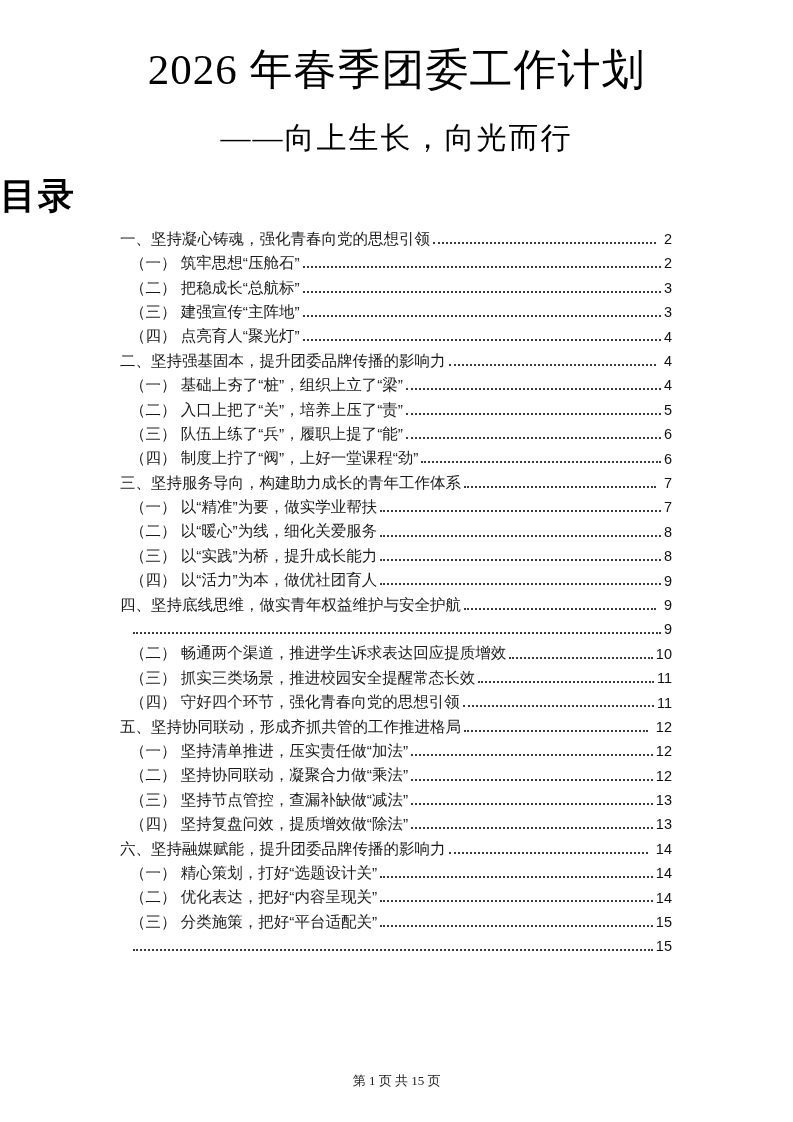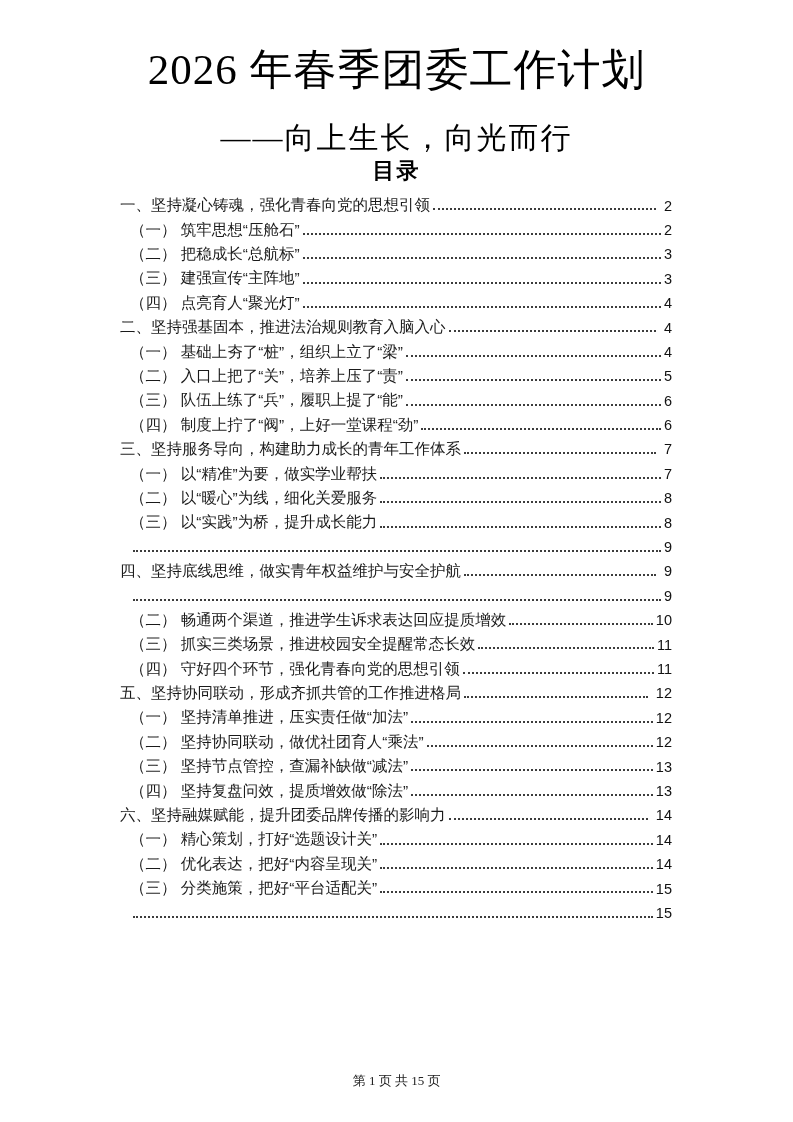--- a/index.html
+++ b/index.html
@@ -23,23 +23,23 @@
   .doc-subtitle {
     margin-top: 22px;
     text-align: center;
     font-size: 30px;
     line-height: 1.25;
     font-weight: 400;
     letter-spacing: 2px;
     font-family: "Liberation Serif", "DejaVu Serif", serif;
   }
   .toc-heading {
-    margin-top: 0;
-    text-align: center;
-    font-size: 22px;
+    margin-top: 16px;
+    text-align: left;
+    font-size: 36px;
     line-height: 1.25;
     font-weight: 700;
     letter-spacing: 2px;
     font-family: "Liberation Sans", "DejaVu Sans", sans-serif;
   }
   .toc {
     margin: 9px 121px 0 120px;
   }
   .toc-row {
     display: flex;
@@ -119,21 +119,21 @@
         <span class="toc-text">（三） 建强宣传“主阵地”</span>
         <span class="leader"></span>
         <span class="toc-page">3</span>
       </div>
       <div class="toc-row lvl2">
         <span class="toc-text">（四） 点亮育人“聚光灯”</span>
         <span class="leader"></span>
         <span class="toc-page">4</span>
       </div>
       <div class="toc-row lvl1">
-        <span class="toc-text">二、坚持强基固本，推进法治规则教育入脑入心</span>
+        <span class="toc-text">二、坚持强基固本，提升团委品牌传播的影响力</span>
         <span class="leader"></span>
         <span class="toc-page">4</span>
       </div>
       <div class="toc-row lvl2">
         <span class="toc-text">（一） 基础上夯了“桩”，组织上立了“梁”</span>
         <span class="leader"></span>
         <span class="toc-page">4</span>
       </div>
       <div class="toc-row lvl2">
         <span class="toc-text">（二） 入口上把了“关”，培养上压了“责”</span>
@@ -164,20 +164,21 @@
         <span class="toc-text">（二） 以“暖心”为线，细化关爱服务</span>
         <span class="leader"></span>
         <span class="toc-page">8</span>
       </div>
       <div class="toc-row lvl2">
         <span class="toc-text">（三） 以“实践”为桥，提升成长能力</span>
         <span class="leader"></span>
         <span class="toc-page">8</span>
       </div>
       <div class="toc-row lvl2">
+        <span class="toc-text">（四） 以“活力”为本，做优社团育人</span>
         <span class="leader"></span>
         <span class="toc-page">9</span>
       </div>
       <div class="toc-row lvl1">
         <span class="toc-text">四、坚持底线思维，做实青年权益维护与安全护航</span>
         <span class="leader"></span>
         <span class="toc-page">9</span>
       </div>
       <div class="toc-row lvl2">
         <span class="leader"></span>
@@ -202,21 +203,21 @@
         <span class="toc-text">五、坚持协同联动，形成齐抓共管的工作推进格局</span>
         <span class="leader"></span>
         <span class="toc-page">12</span>
       </div>
       <div class="toc-row lvl2">
         <span class="toc-text">（一） 坚持清单推进，压实责任做“加法”</span>
         <span class="leader"></span>
         <span class="toc-page">12</span>
       </div>
       <div class="toc-row lvl2">
-        <span class="toc-text">（二） 坚持协同联动，做优社团育人“乘法”</span>
+        <span class="toc-text">（二） 坚持协同联动，凝聚合力做“乘法”</span>
         <span class="leader"></span>
         <span class="toc-page">12</span>
       </div>
       <div class="toc-row lvl2">
         <span class="toc-text">（三） 坚持节点管控，查漏补缺做“减法”</span>
         <span class="leader"></span>
         <span class="toc-page">13</span>
       </div>
       <div class="toc-row lvl2">
         <span class="toc-text">（四） 坚持复盘问效，提质增效做“除法”</span>

